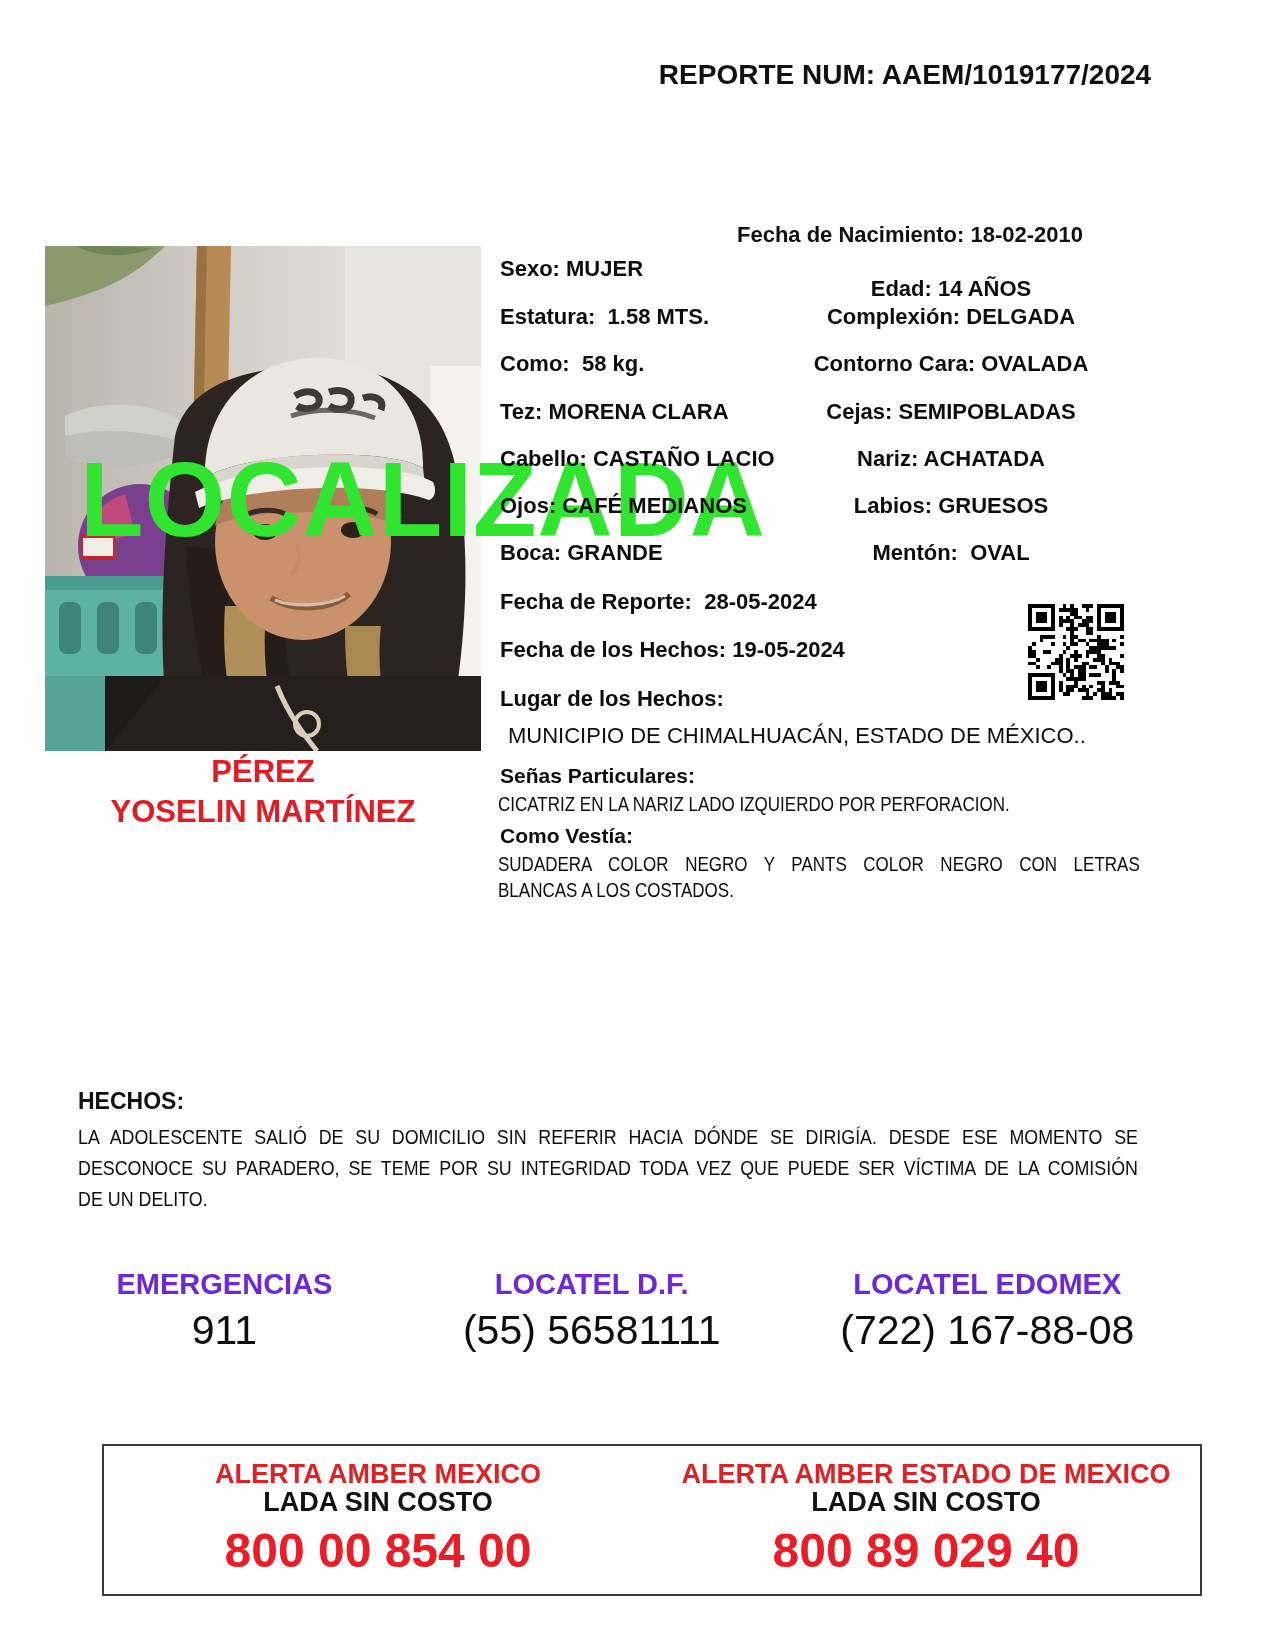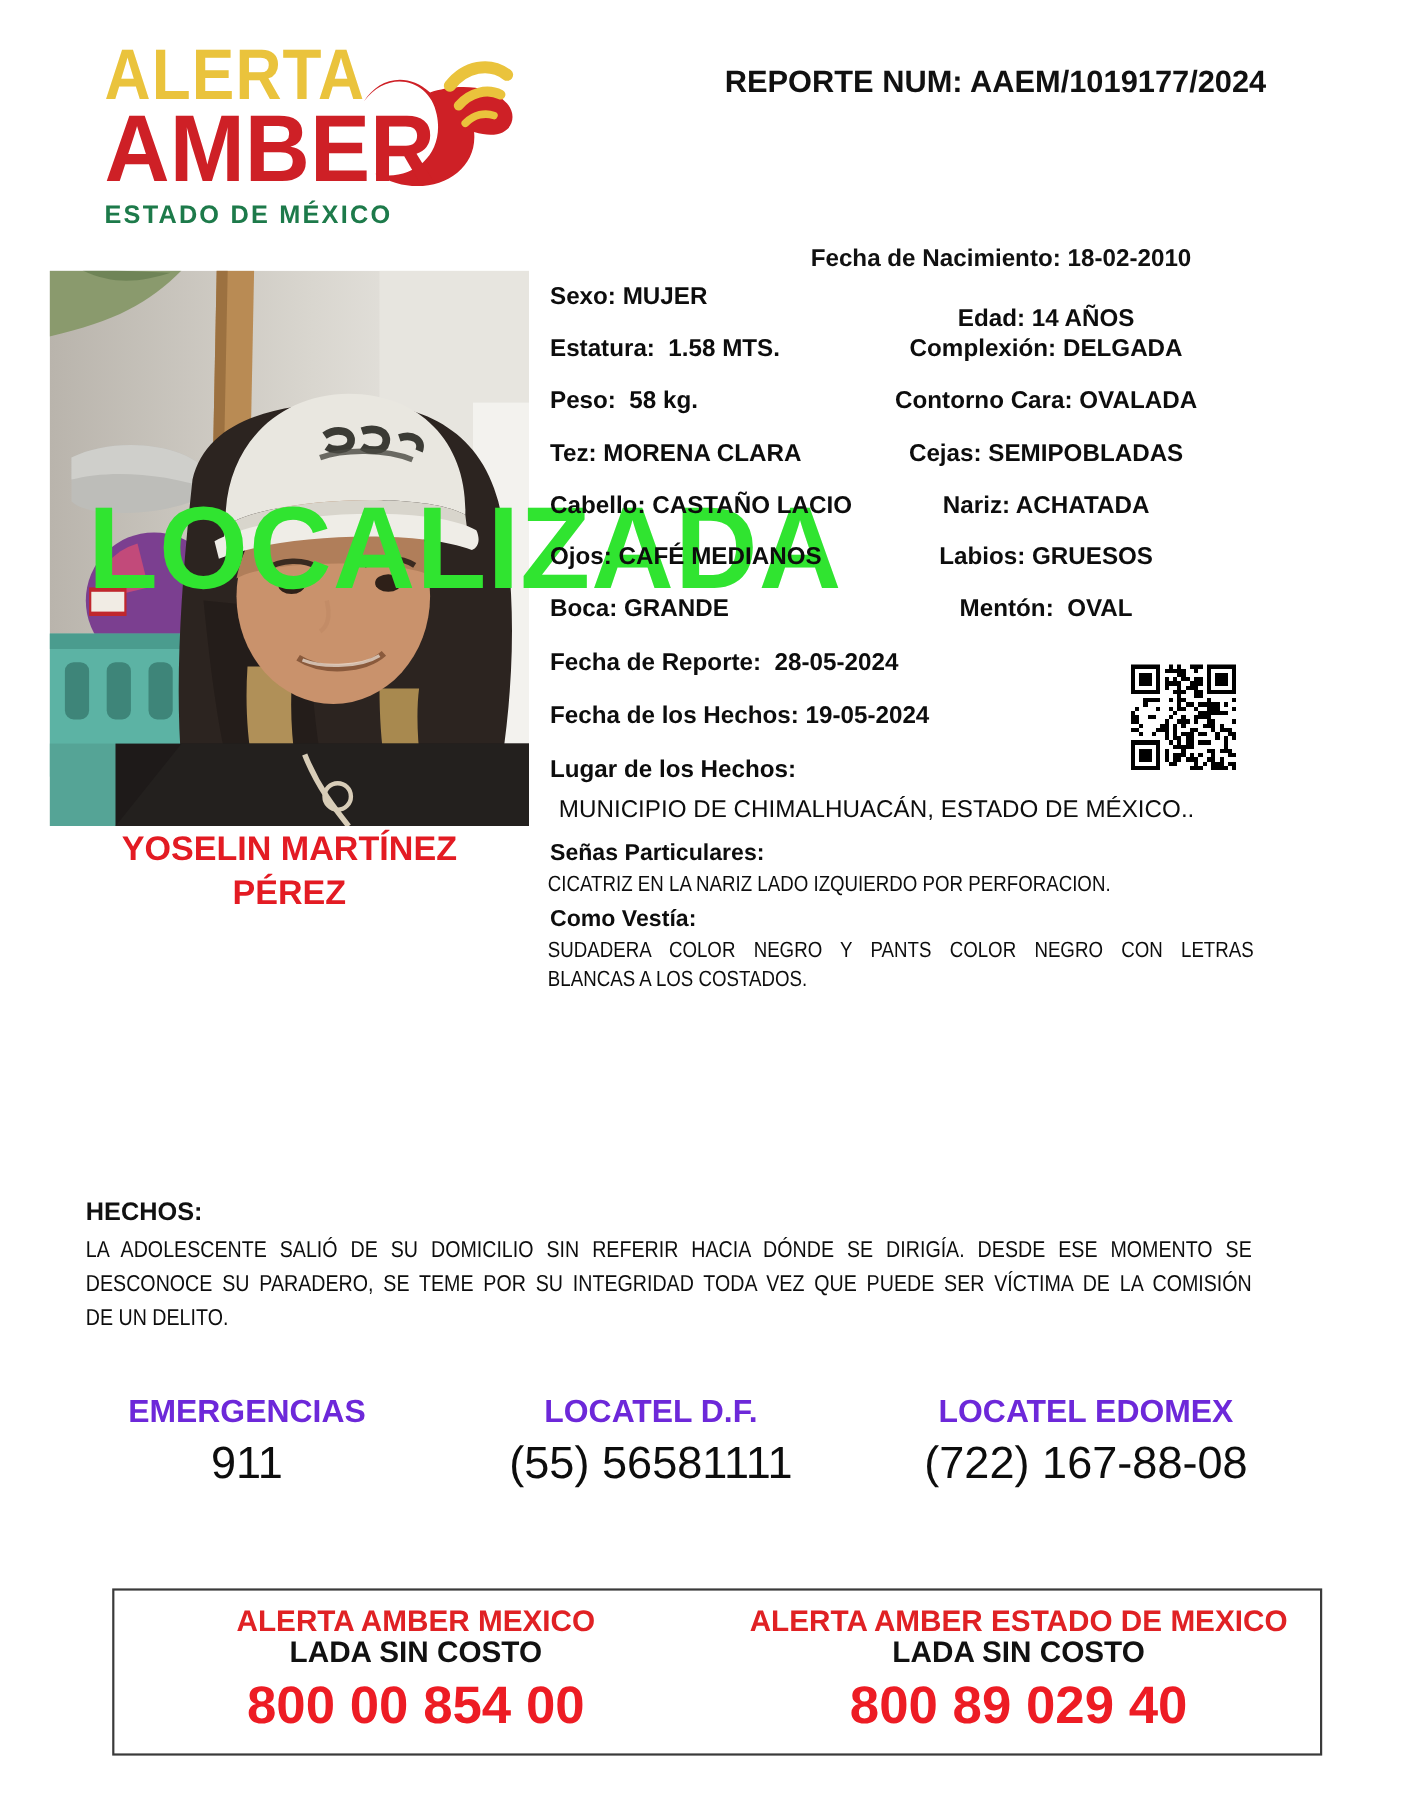--- a/index.html
+++ b/index.html
@@ -64,32 +64,20 @@
   .banner-col { text-align:center; padding-top:14px; }
   .banner-title { color:#E02124; font-weight:bold; font-size:27px; line-height:28px; }
   .banner-sub { color:#111; font-weight:bold; font-size:27px; line-height:28px; }
   .banner-number { color:#ED1C24; font-weight:bold; font-size:48px; line-height:50px; margin-top:10px; }
 </style>
 </head>
 <body>
 
 <div class="page">
 
-  <div class="logo">
-    <div class="logo-line1">ALERTA</div>
-    <svg class="logo-swoosh" viewBox="0 0 170 150">
-      <path d="M18,58 C40,28 78,38 84,70 C92,108 60,132 28,124 C70,150 122,128 118,86 C150,96 160,74 148,60
-               C130,40 96,44 78,50 C56,30 30,38 18,58 Z" fill="#CE2026"></path>
-      <path d="M96,44 C110,26 132,22 148,34" stroke="#EAC33C" stroke-width="11" fill="none" stroke-linecap="round"></path>
-      <path d="M104,62 C114,50 130,46 142,52" stroke="#EAC33C" stroke-width="9" fill="none" stroke-linecap="round"></path>
-      <path d="M110,78 C118,70 128,68 136,71" stroke="#EAC33C" stroke-width="7" fill="none" stroke-linecap="round"></path>
-    </svg>
-    <div class="logo-line2">AMBER</div>
-    <div class="logo-line3">ESTADO DE MÉXICO</div>
-  </div>
 
   <div class="hdr">
     <div class="hdr-line">REPORTE NUM: AAEM/1019177/2024</div>
   </div>
 
   <div class="photo">
     <svg width="436" height="505" viewBox="0 0 436 505">
       <defs>
         <linearGradient id="bgg" x1="0" y1="0" x2="1" y2="0">
           <stop offset="0" stop-color="#b9b4ac"></stop>
@@ -153,41 +141,41 @@
       <path d="M246,170 C268,162 306,162 330,172" stroke="#4a4a42" stroke-width="5" fill="none" opacity="0.8"></path>
 
       <path d="M232,440 C244,470 260,490 272,505" stroke="#d8cdb8" stroke-width="5" fill="none"></path>
       <circle cx="262" cy="478" r="12" fill="none" stroke="#d8cdb8" stroke-width="4"></circle>
     </svg>
   </div>
 
   <div class="status-overlay">LOCALIZADA</div>
 
   <div class="subject-name">
+    <div>PÉREZ</div>
     <div>YOSELIN MARTÍNEZ</div>
-    <div>PÉREZ</div>
   </div>
 
   <div class="birth-row" style="top:222px;">
     <span>Fecha de Nacimiento:</span>
     <span>18-02-2010</span>
   </div>
 
   <div class="fld" style="left:500px; top:256px;">
     <span>Sexo:</span> <span>MUJER</span></div>
   <div class="rrow-right" style="top:256px;margin-top:20px;">
     <span>Edad:</span> <span>14 AÑOS</span></div>
 
   <div class="fld" style="left:500px; top:304px;">
     <span>Estatura:</span>&nbsp; <span>1.58 MTS.</span></div>
   <div class="rrow-right" style="top:304px;">
     <span>Complexión:</span> <span>DELGADA</span></div>
 
   <div class="fld" style="left:500px; top:351px;">
-    <span>Peso:</span>&nbsp; <span>58 kg.</span></div>
+    <span>Como:</span>&nbsp; <span>58 kg.</span></div>
   <div class="rrow-right" style="top:351px;">
     <span>Contorno Cara:</span> <span>OVALADA</span></div>
 
   <div class="fld" style="left:500px; top:399px;">
     <span>Tez:</span> <span>MORENA CLARA</span></div>
   <div class="rrow-right" style="top:399px;">
     <span>Cejas:</span> <span>SEMIPOBLADAS</span></div>
 
   <div class="fld" style="left:500px; top:446px;">
     <span>Cabello:</span> <span>CASTAÑO LACIO</span></div>

